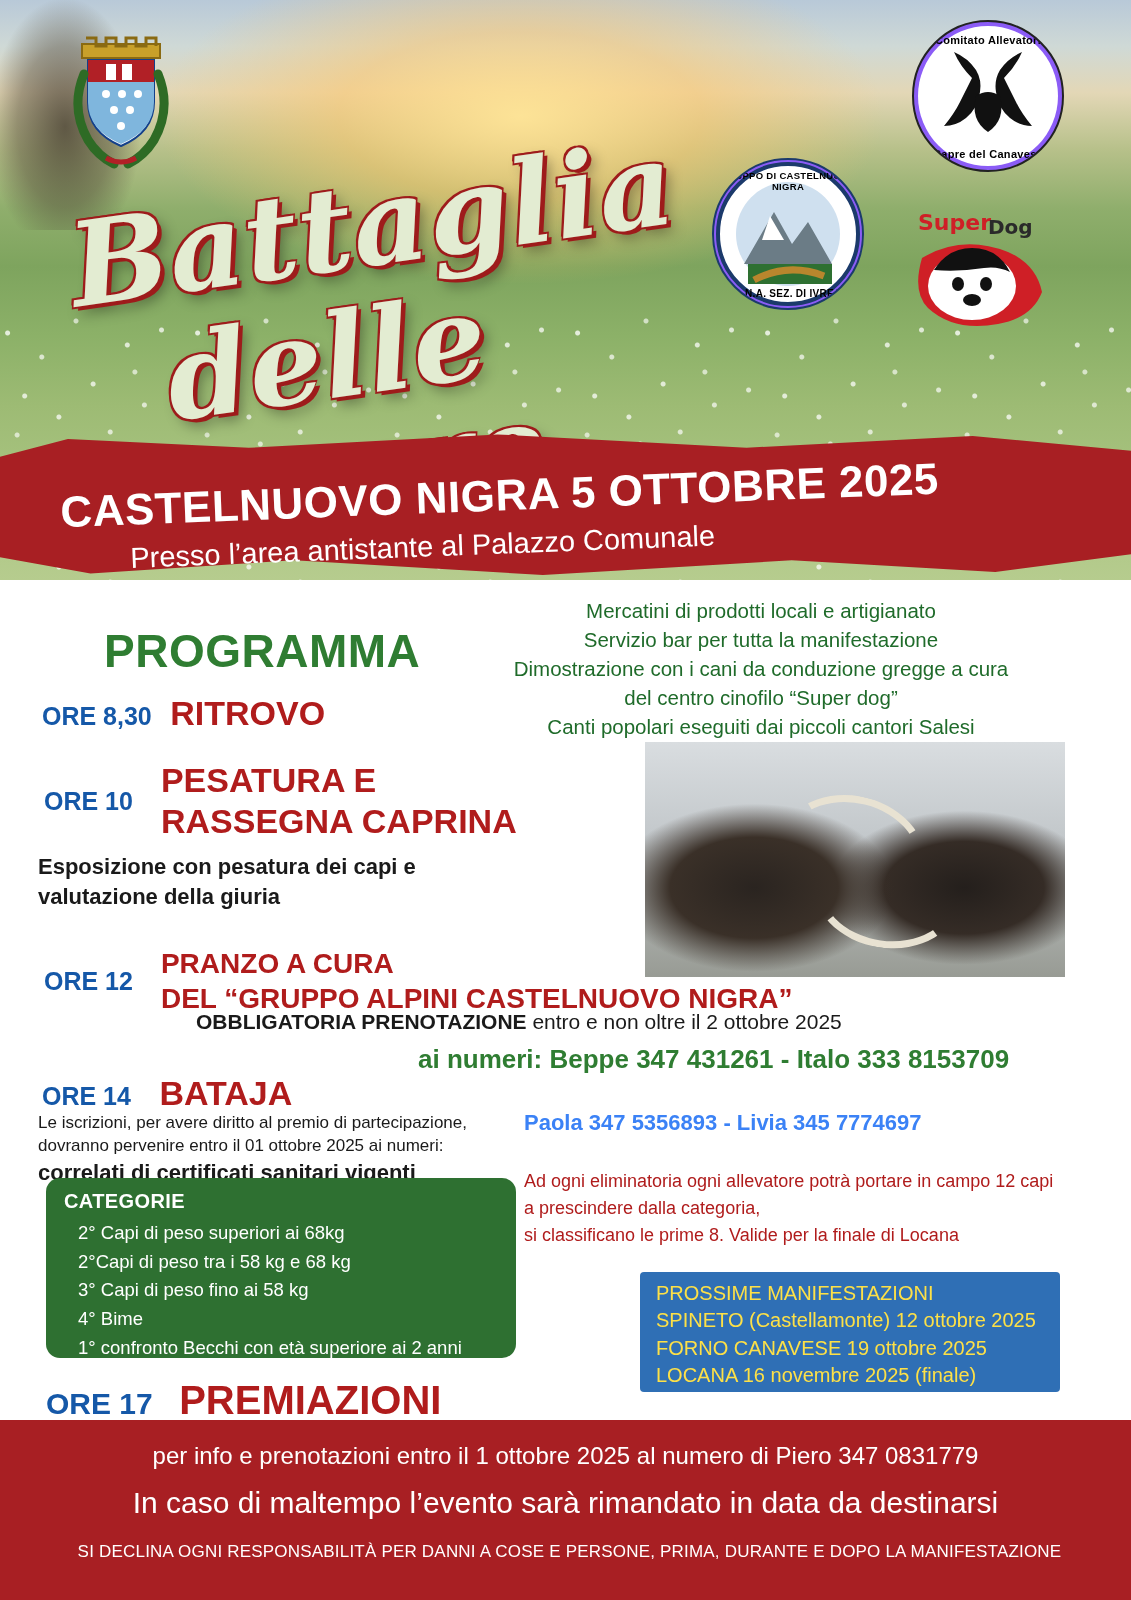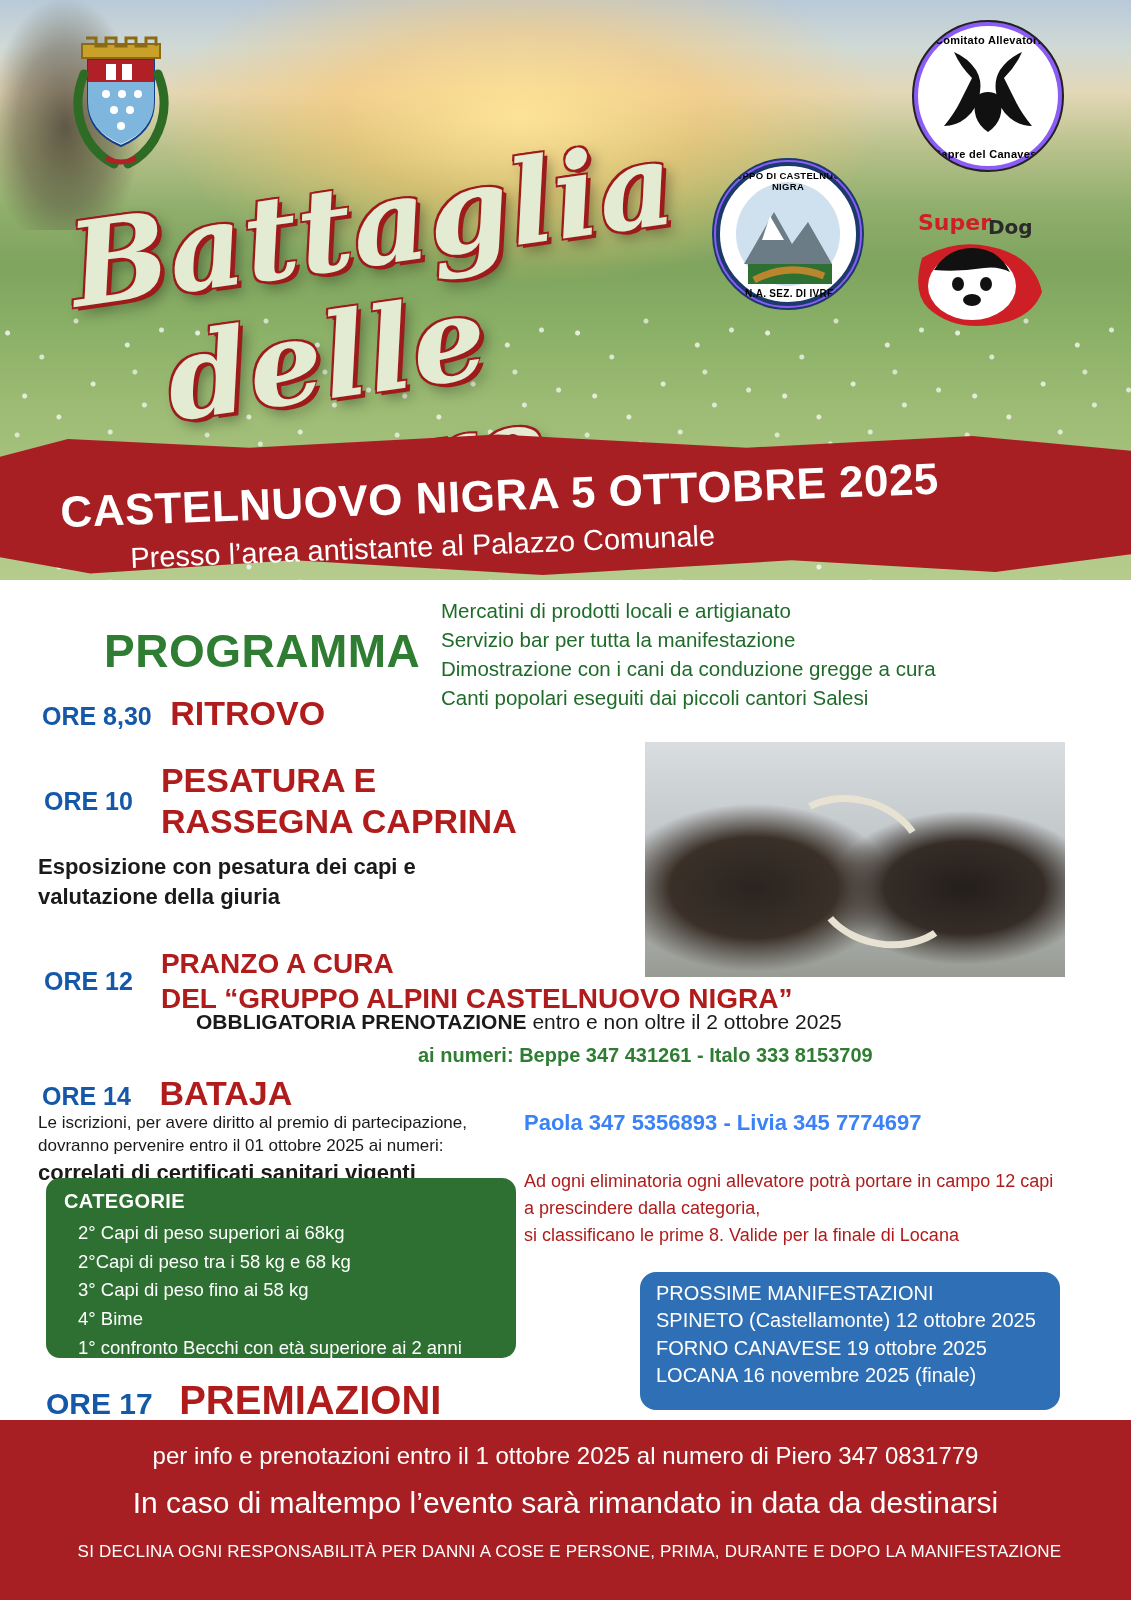--- a/index.html
+++ b/index.html
@@ -137,21 +137,21 @@
     font-size: 29px;
     transform: rotate(-2.2deg);
     white-space: nowrap;
   }
 
   
   .body { position: absolute; left: 0; top: 582px; width: 1131px; height: 838px; background:#fff; }
 
   .right-notes {
     position: absolute; right: 50px; top: 14px; width: 640px;
-    text-align: left;
+    text-align: center;
     color: #1f6b2a;
     font-size: 20.5px;
     line-height: 1.42;
     font-weight: 500;
   }
 
   .programma {
     position: absolute; left: 104px; top: 42px;
     color: #2f7d32;
     font-size: 46px;
@@ -173,21 +173,21 @@
   }
   .r3 { left: 42px; top: 362px; }
   .r3 .act { font-size: 28px; line-height:1.25; }
   .r3-note {
     position: absolute; left: 196px; top: 428px; width: 760px;
     font-size: 21px; color:#1a1a1a;
   }
   .r3-note b { font-weight: bold; }
   .r3-tel {
     position: absolute; left: 418px; top: 462px; width: 640px;
-    font-size: 20px; color:#2f7d32; font-weight:bold;
+    font-size: 26px; color:#2f7d32; font-weight:bold;
   }
   .r4 { left: 42px; top: 492px; }
   .r4 .act { font-size: 34px; }
   .iscr {
     position: absolute; left: 38px; top: 530px; width: 500px;
     font-size: 17px; color:#1a1a1a; line-height:1.35;
   }
   .iscr .strong { font-size: 22px; font-weight: bold; }
   .tel2 {
     position: absolute; left: 524px; top: 528px; width: 560px;
@@ -200,22 +200,22 @@
 
   .categorie {
     position: absolute; left: 46px; top: 596px; width: 470px; height: 180px;
     background: #2e7031; border-radius: 14px; color:#ffffff;
     padding: 12px 0 0 18px;
   }
   .categorie h4 { font-size: 20px; font-weight: bold; margin-bottom: 6px; letter-spacing:.4px;}
   .categorie li { list-style: none; font-size: 18.5px; line-height: 1.55; margin-left: 14px; }
 
   .prossime {
-    position: absolute; left: 640px; top: 690px; width: 420px; height: 138px;
-    background: #2f6fb5; border-radius: 16px; color:#ffffff;
+    position: absolute; left: 640px; top: 690px; width: 420px; height: 120px;
+    background: #2f6fb5; border-radius: 4px; color:#fde047;
     padding: 8px 0 0 16px;
   }
   .prossime div { font-size: 20px; line-height: 1.37; }
 
   .r5 { left: 46px; top: 796px; }
   .r5 .ore { font-size: 30px; }
   .r5 .act { font-size: 40px; }
 
   .goat-photo {
     position: absolute; left: 645px; top: 160px; width: 420px; height: 235px;
@@ -317,20 +317,21 @@
   <div class="red-banner"></div>
   <div class="banner-main">CASTELNUOVO NIGRA 5 OTTOBRE 2025</div>
   <div class="banner-sub">Presso l’area antistante al Palazzo Comunale</div>
 
   <div class="body">
 
     <div class="right-notes">
       <div>Mercatini di prodotti locali e artigianato</div>
       <div>Servizio bar per tutta la manifestazione</div>
       <div>Dimostrazione con i cani da conduzione gregge a cura</div>
+      <div>del centro cinofilo “Super dog”</div>
       <div>Canti popolari eseguiti dai piccoli cantori Salesi</div>
     </div>
 
     <div class="goat-photo">
       <div class="horn h1"></div>
       <div class="horn h2"></div>
     </div>
 
     <div class="programma">PROGRAMMA</div>
 

